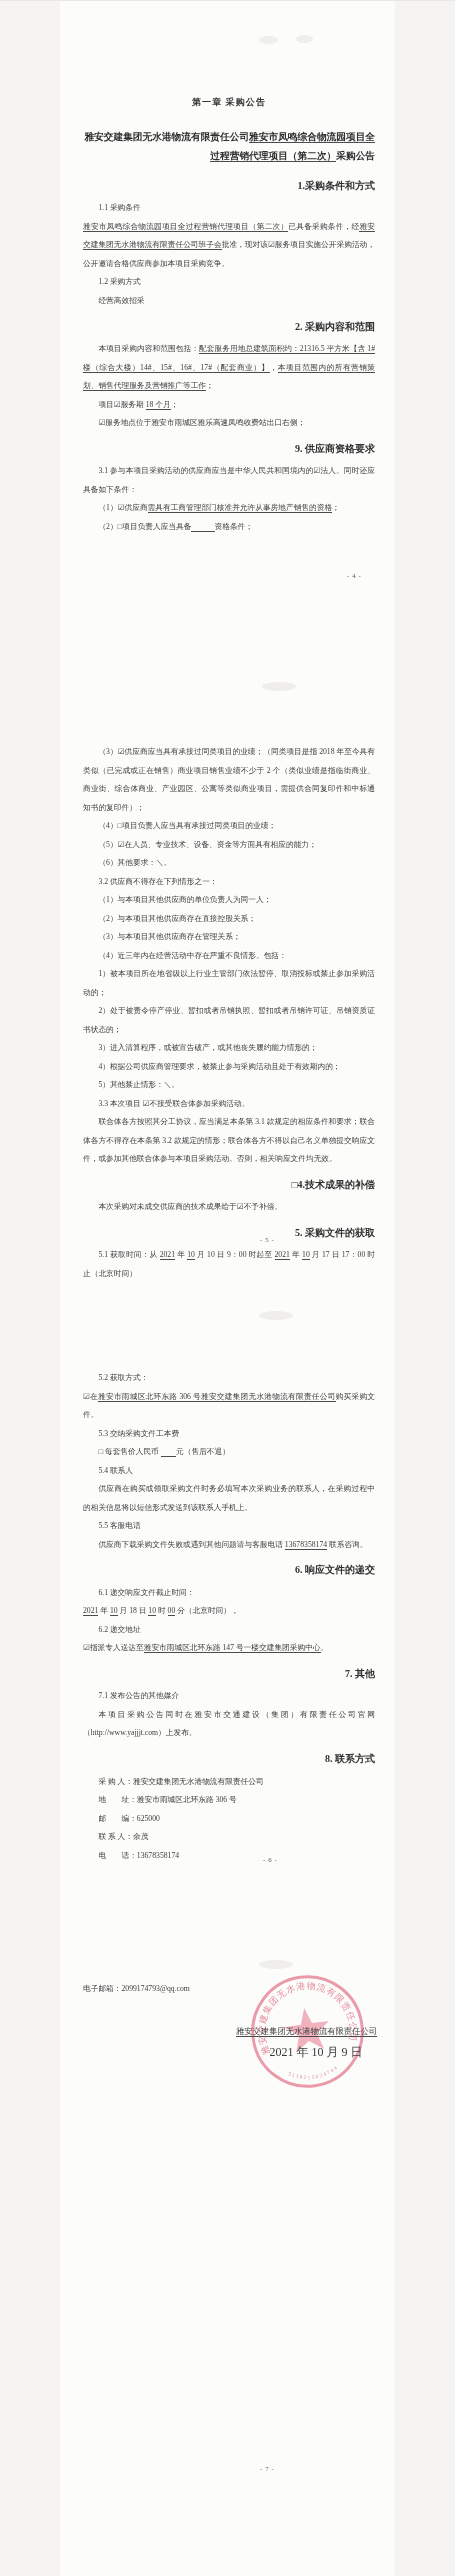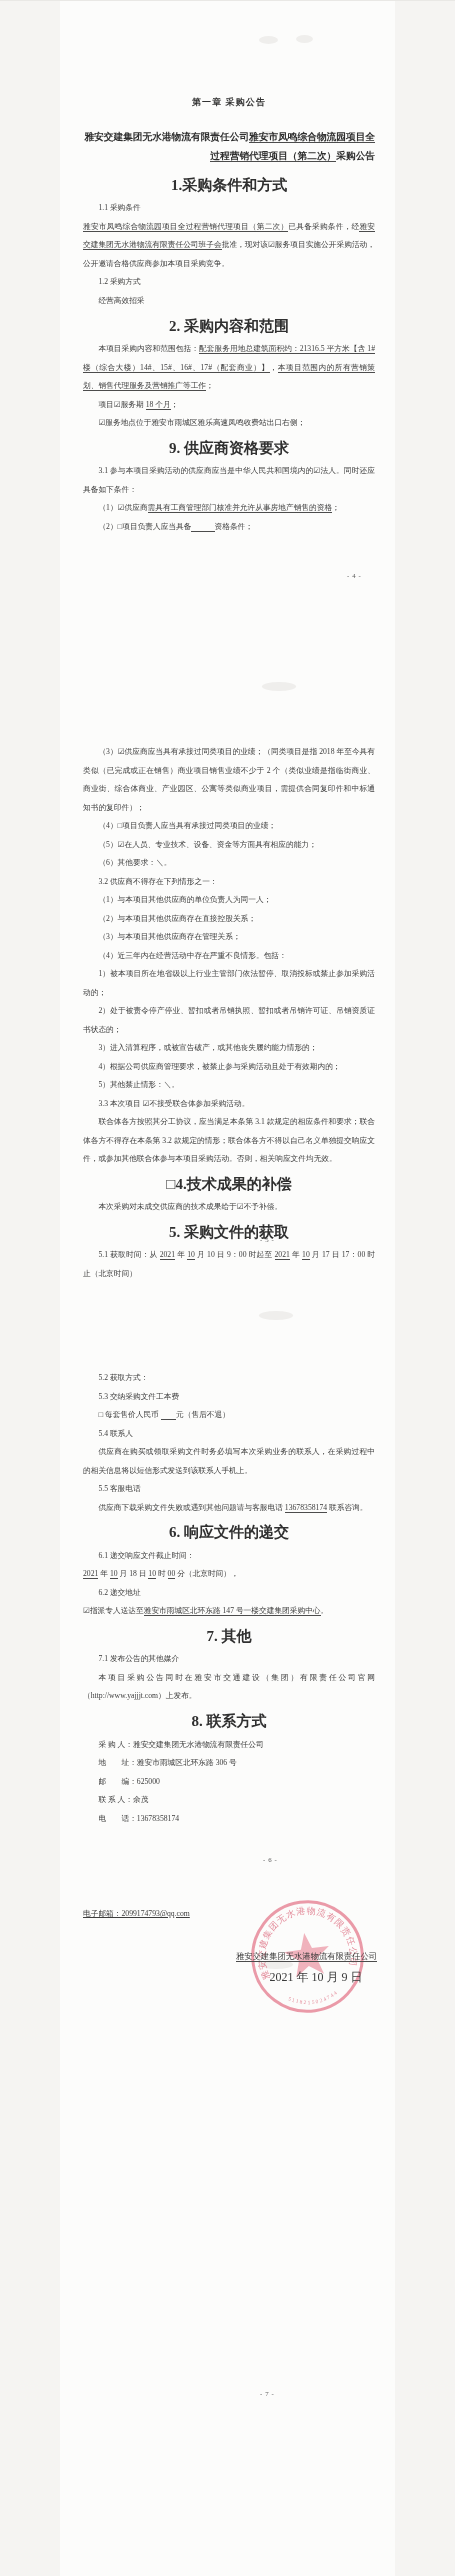--- a/index.html
+++ b/index.html
@@ -5,21 +5,21 @@
   html,body{margin:0;padding:0;background:#e9e8e5;}
   .canvas{position:relative;width:456px;height:2576px;margin:1px auto;background:#f5f4f2;
           font-family:"Liberation Serif","DejaVu Serif",serif;color:#3d3d3d;overflow:hidden;}
   .sheet{position:absolute;left:60px;top:0;width:335px;height:2576px;background:#fcfcfb;}
   .page{position:absolute;left:0;width:456px;}
   .page-content{margin-left:83px;margin-right:81px;}
   .blk{font-size:7.7px;line-height:18.5px;text-align:justify;}
   .blk.ind{text-indent:15.4px;}
   .blk.chapter{font-size:9px;font-weight:bold;text-align:center;letter-spacing:1.1px;margin-bottom:15px;color:#343434;}
   .blk.title{font-size:9.7px;font-weight:bold;text-align:right;line-height:19px;margin-bottom:11.4px;color:#2f2f2f;}
-  .blk.h2{font-size:15px;font-weight:bold;line-height:19.4px;margin-top:6.3px;margin-bottom:4px;color:#303030;text-align:center;}
+  .blk.h2{font-size:10px;font-weight:bold;line-height:19.4px;margin-top:6.3px;margin-bottom:4px;color:#303030;text-align:right;}
   .blk.spread{text-align-last:justify;}
   .u{border-bottom:0.6px solid #4c4c4c;}
   .footer{position:absolute;bottom:4.6px;font-size:6.8px;color:#5a5a5a;letter-spacing:0.6px;}
   .pg0 .footer{left:347px;}
   .pg1 .footer{left:260px;}
   .pg2 .footer{left:263px;}
   .pg3 .footer{left:260px;bottom:8px;}
   
   .seal{position:absolute;left:245px;top:-11.4px;width:125px;height:125px;transform:rotate(-8deg);z-index:1;opacity:.88;}
   .sig-company{position:absolute;left:165px;top:43px;width:212px;text-align:right;font-size:8.3px;line-height:17px;z-index:2;color:#3a3a3a;}
@@ -82,20 +82,21 @@
         <div class="blk body ind"><span>本次采购对未成交供应商的技术成果给于☑不予补偿。</span></div>
         <div class="blk h2"><span>5. 采购文件的获取</span></div>
         <div class="blk body ind"><span>5.1 获取时间：从 </span><span class="u">2021</span><span> 年 </span><span class="u">10</span><span> 月 10 日 9：00 时起至 </span><span class="u">2021</span><span> 年 </span><span class="u">10</span><span> 月 17 日 17：00 时止（北京时间）</span></div>
       </div>
     <div class="footer">- 5 -</div>
   </div>
 
   <div class="page pg2" style="top:1368px;height:499px;">
     <div class="page-content">
         <div class="blk body ind"><span>5.2 获取方式：</span></div>
+        <div class="blk body"><span>☑在</span><span class="u">雅安市雨城区北环东路 306 号雅安交建集团无水港物流有限责任公司</span><span>购买采购文件。</span></div>
         <div class="blk body ind"><span>5.3 交纳采购文件工本费</span></div>
         <div class="blk body ind"><span>□ 每套售价人民币 </span><span class="u">　　</span><span>元（售后不退）</span></div>
         <div class="blk body ind"><span>5.4 联系人</span></div>
         <div class="blk body ind"><span>供应商在购买或领取采购文件时务必填写本次采购业务的联系人，在采购过程中的相关信息将以短信形式发送到该联系人手机上。</span></div>
         <div class="blk body ind"><span>5.5 客服电话</span></div>
         <div class="blk body ind"><span>供应商下载采购文件失败或遇到其他问题请与客服电话 </span><span class="u">13678358174</span><span> 联系咨询。</span></div>
         <div class="blk h2"><span>6. 响应文件的递交</span></div>
         <div class="blk body ind"><span>6.1 递交响应文件截止时间：</span></div>
         <div class="blk body"><span class="u">2021</span><span> 年 </span><span class="u">10</span><span> 月 18 日 </span><span class="u">10</span><span> 时 </span><span class="u">00</span><span> 分（北京时间），</span></div>
         <div class="blk body ind"><span>6.2 递交地址</span></div>
@@ -107,21 +108,21 @@
         <div class="blk h2"><span>8. 联系方式</span></div>
         <div class="blk body ind"><span>采 购 人：雅安交建集团无水港物流有限责任公司</span></div>
         <div class="blk body ind"><span>地　　址：雅安市雨城区北环东路 306 号</span></div>
         <div class="blk body ind"><span>邮　　编：625000</span></div>
         <div class="blk body ind"><span>联 系 人：余茂</span></div>
         <div class="blk body ind"><span>电　　话：13678358174</span></div>
       </div>
     <div class="footer">- 6 -</div>
   </div>
 
-  <div class="page pg3" style="top:1904px;height:500px;text-decoration:underline;">
+  <div class="page pg3" style="top:1979px;height:500px;">
     <div class="page-content">
         <div class="blk body"><span>电子邮箱：2099174793@qq.com</span></div>
       </div>
 
     <svg class="seal" viewBox="0 0 210 210">
       <circle cx="105" cy="105" r="92" fill="none" stroke="#e4798c" stroke-width="5" opacity="0.85"></circle>
       <polygon points="105,65 114.4,92.1 143,92.6 120.2,109.9 128.5,137.4 105,121 81.5,137.4 89.8,109.9 67,92.6 95.6,92.1" fill="#ec93a2" opacity="0.8"></polygon>
       <path id="sealArcTop" d="M 37.3,129.6 A 72,72 0 1 1 172.7,129.6" fill="none"></path>
       <path id="sealArcBottom" d="M 35.7,145 A 80,80 0 0 0 174.3,145" fill="none"></path>
       <text font-size="15" fill="#dd6e81" letter-spacing="1.5" opacity="0.9">

